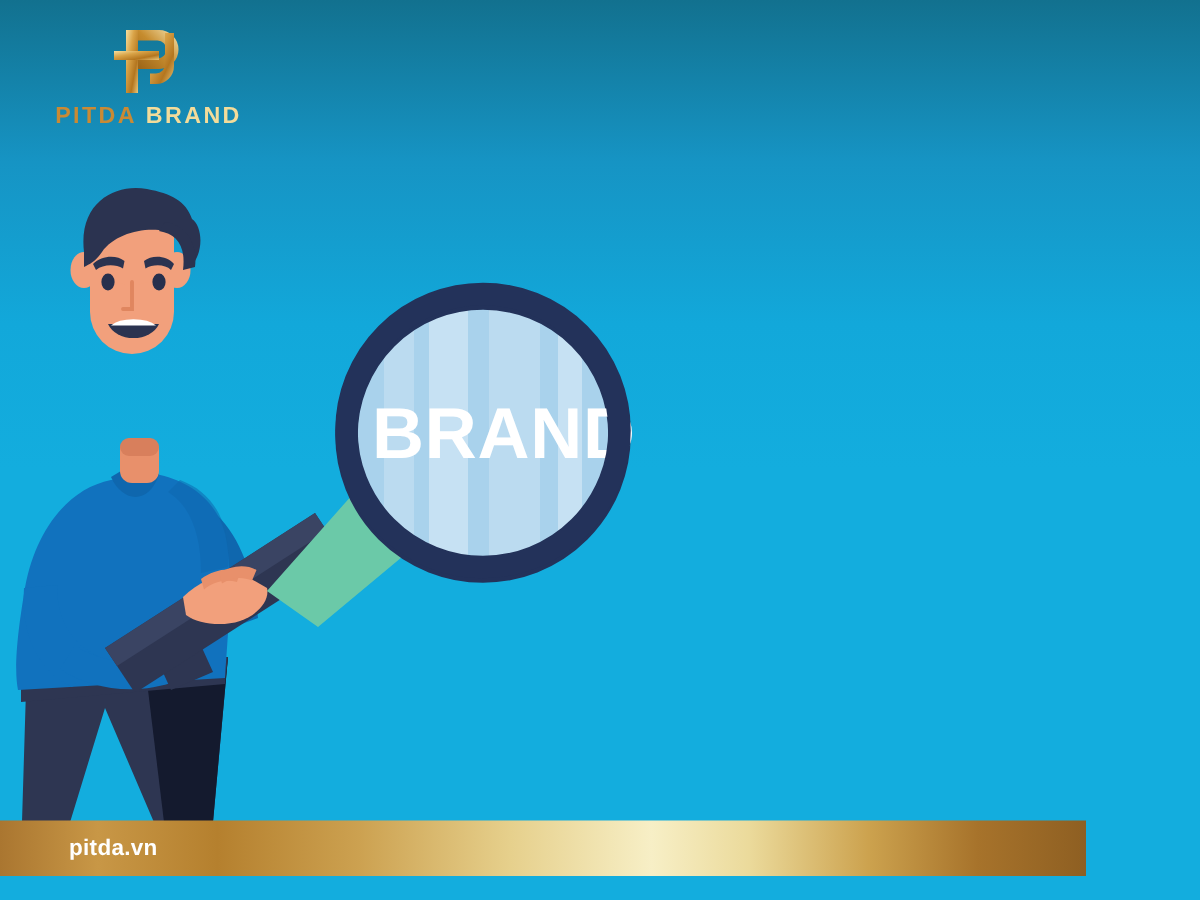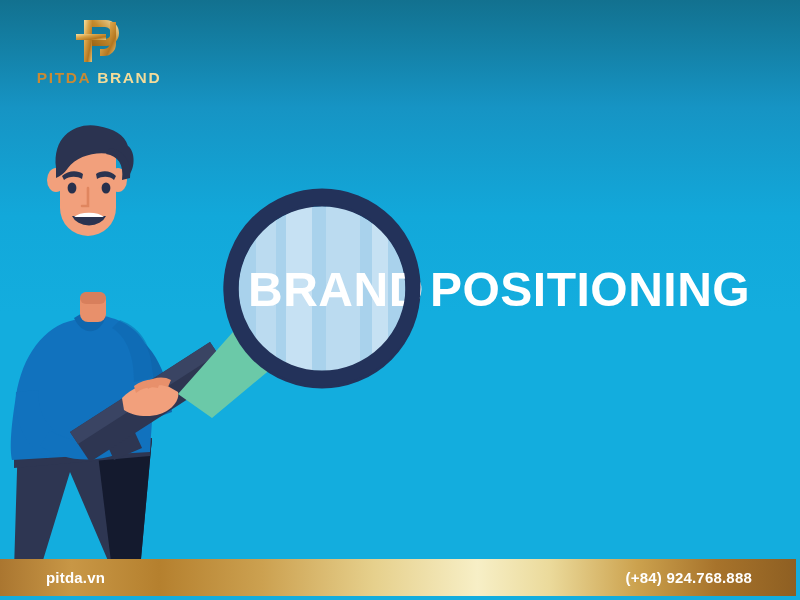--- a/index.html
+++ b/index.html
@@ -41,21 +41,21 @@
     white-space:nowrap;font-family:"Liberation Sans", sans-serif;
   }
   #hl-brand{left:248px;}
   #hl-pos{left:430px;}
 
   
   #ring-overlay{position:absolute;left:215px;top:182px;width:215px;height:215px;pointer-events:none;}
 
   
   #footer{
-    position:absolute;left:0;bottom:4px;width:796px;height:37px;
+    position:absolute;left:0;bottom:16px;width:724px;height:37px;
     background:linear-gradient(90deg,
       #A8732B 0%,
       #C79645 10%,
       #B7822F 22%,
       #CFA552 36%,
       #E8D28E 50%,
       #F6EDC0 62%,
       #EFDFA2 70%,
       #D0A busy 0%);
     background:linear-gradient(90deg,
@@ -207,27 +207,25 @@
         <rect x="266" y="26" width="34" height="170" fill="#BBDBF0"></rect>
         <rect x="312" y="26" width="16" height="170" fill="#C6E1F3"></rect>
       </g>
 
       <circle cx="262" cy="110" r="91" fill="none" stroke="#23325A" stroke-width="15"></circle>
     </svg>
   </div>
 
   <div id="headline">
     <div class="hl-text" id="hl-brand">BRAND</div>
-    <div class="hl-text" id="hl-pos">POSITIONING</div>
   </div>
 
   <div id="ring-overlay">
     <svg viewBox="0 0 215 215" width="215" height="215" aria-hidden="true">
       <circle cx="107" cy="105" r="91" fill="none" stroke="#23325A" stroke-width="15"></circle>
     </svg>
   </div>
 
   <div id="footer">
     <span id="footer-site">pitda.vn</span>
-    <span id="footer-phone">(+84) 924.768.888</span>
   </div>
 
 </div>
 
 </body></html>

